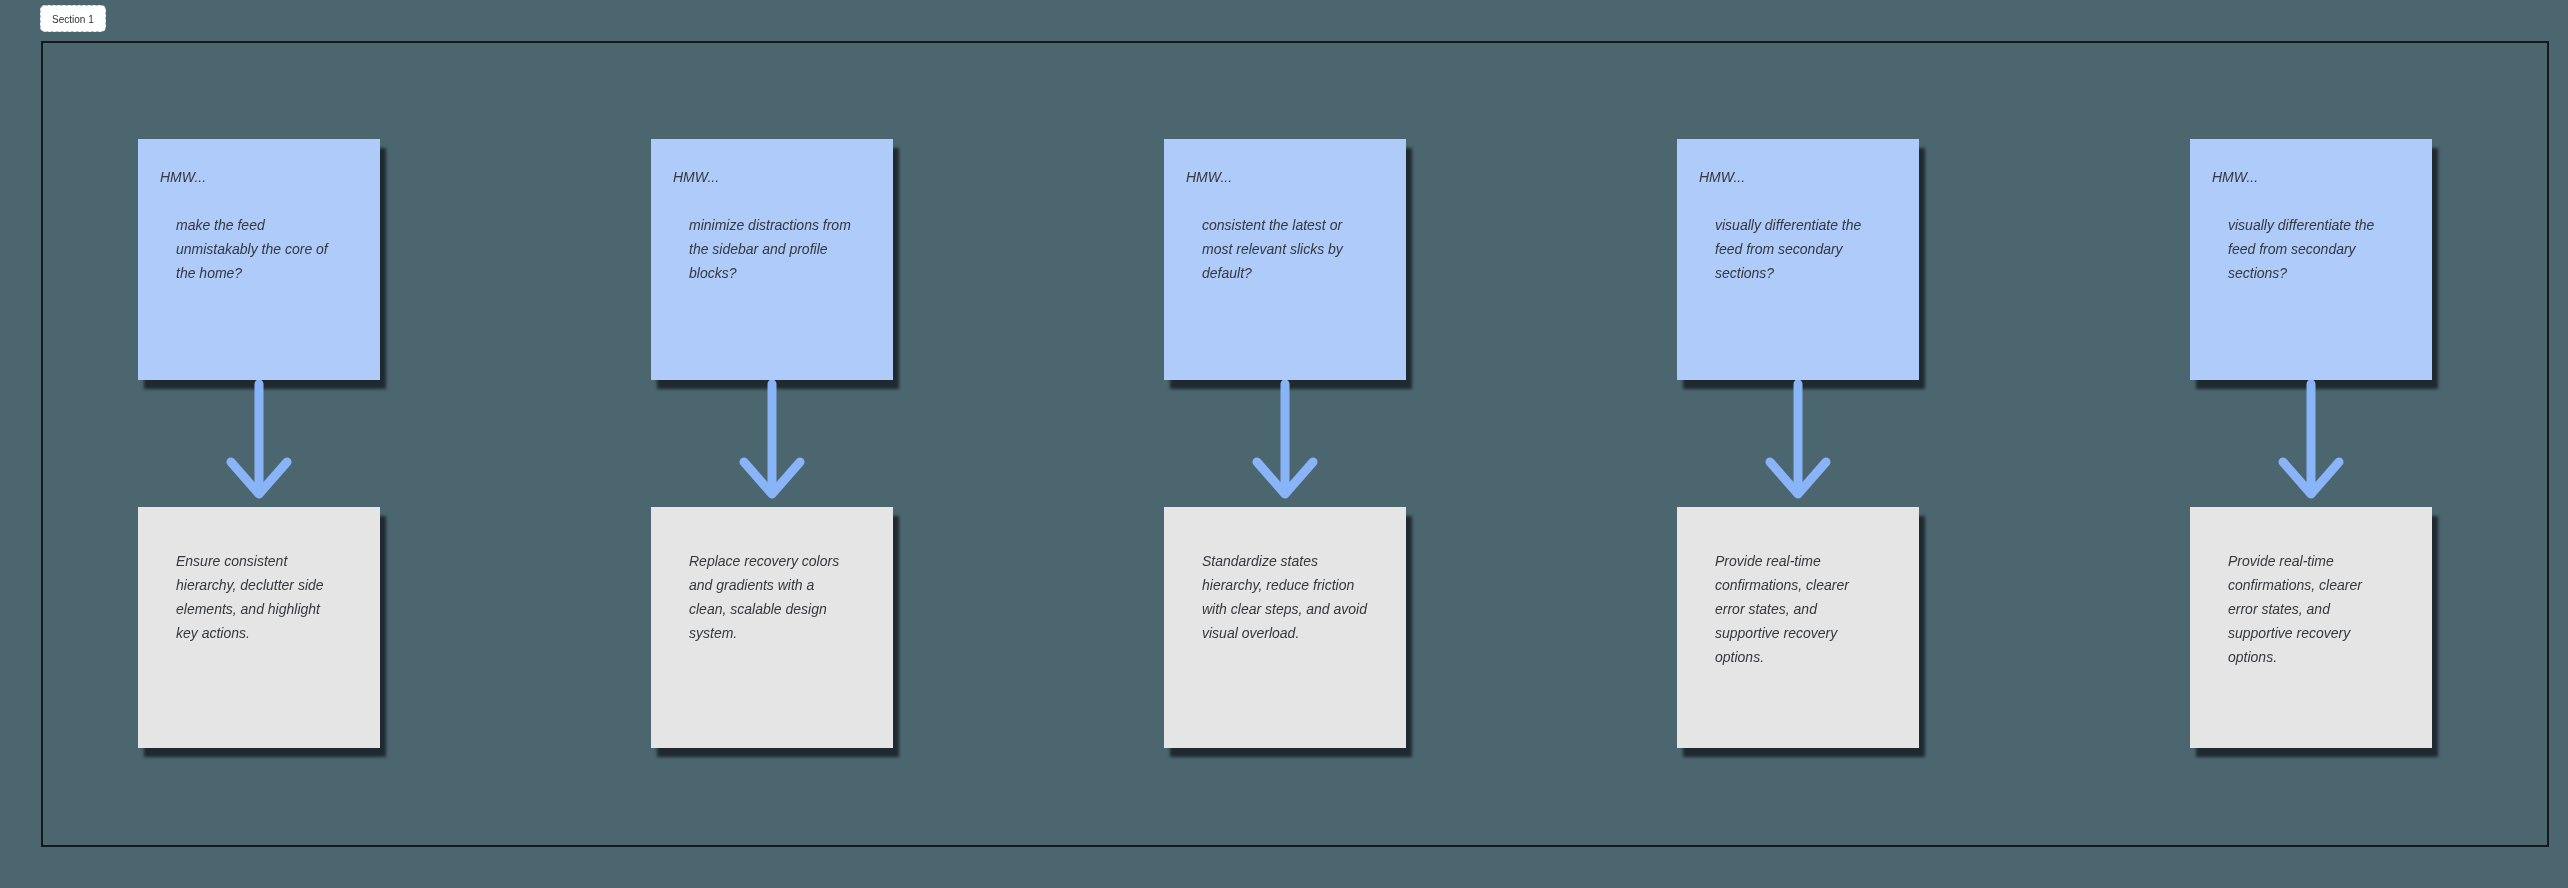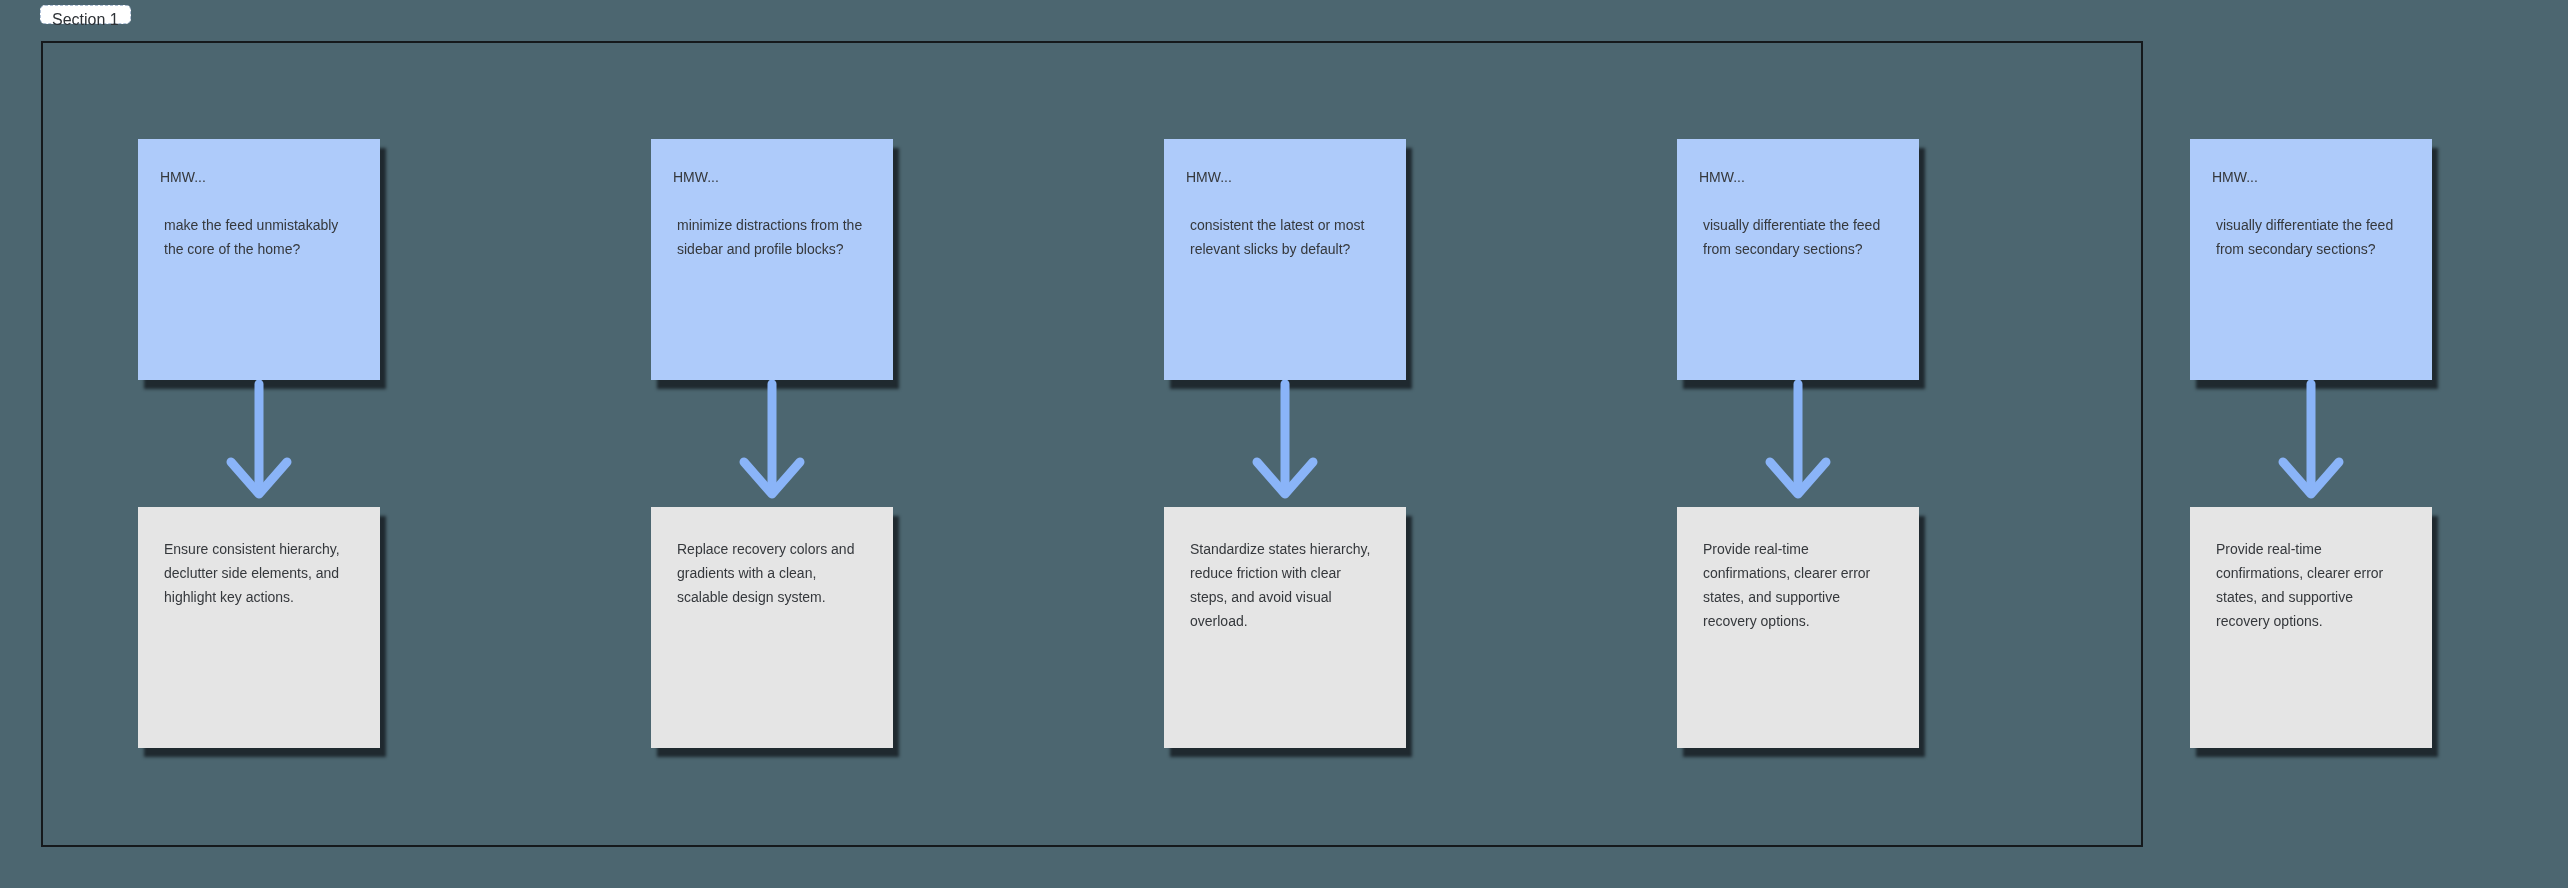--- a/index.html
+++ b/index.html
@@ -14,39 +14,40 @@
   .canvas {
     position: relative;
     width: 2568px;
     height: 888px;
     background: #4C6670;
   }
   .section-label {
     position: absolute;
     left: 40px;
     top: 5px;
-    height: 19px;
+    height: 27px;
     line-height: 27px;
     padding: 0 11px;
     background: #ffffff;
     border: 1px dashed #aebfd6;
     border-radius: 5px;
-    font-size: 16px;
+    font-size: 10px;
     color: #2e3236;
     box-sizing: border-box;
     white-space: nowrap;
   }
   .section {
     position: absolute;
     left: 41px;
     top: 41px;
-    width: 2102px;
+    width: 2508px;
     height: 806px;
     border: 2px solid #15191c;
     box-sizing: border-box;
+    font-style: italic;
   }
   .columns {
     position: absolute;
     left: 0;
     top: 0;
     right: 0;
     bottom: 0;
     display: flex;
     flex-direction: row;
     align-items: flex-start;
@@ -67,21 +68,21 @@
     box-sizing: border-box;
     padding: 26px 22px 20px 22px;
     font-size: 14px;
     line-height: 24px;
     color: #35383c;
     box-shadow: 6px 9px 3px rgba(14, 18, 22, 0.72);
   }
   .note-blue { background: #AECBFA; }
   .note-yellow { background: #e5e5e5; }
   .hmw-line { margin: 0 0 24px 0; }
-  .note-body { margin: 4px; }
+  .note-body { margin: 16px; }
   .arrow-wrap {
     width: 70px;
     height: 127px;
     flex: 0 0 127px;
     display: flex;
     align-items: flex-start;
     justify-content: center;
   }
   .arrow-wrap svg { display: block; }
 </style>

